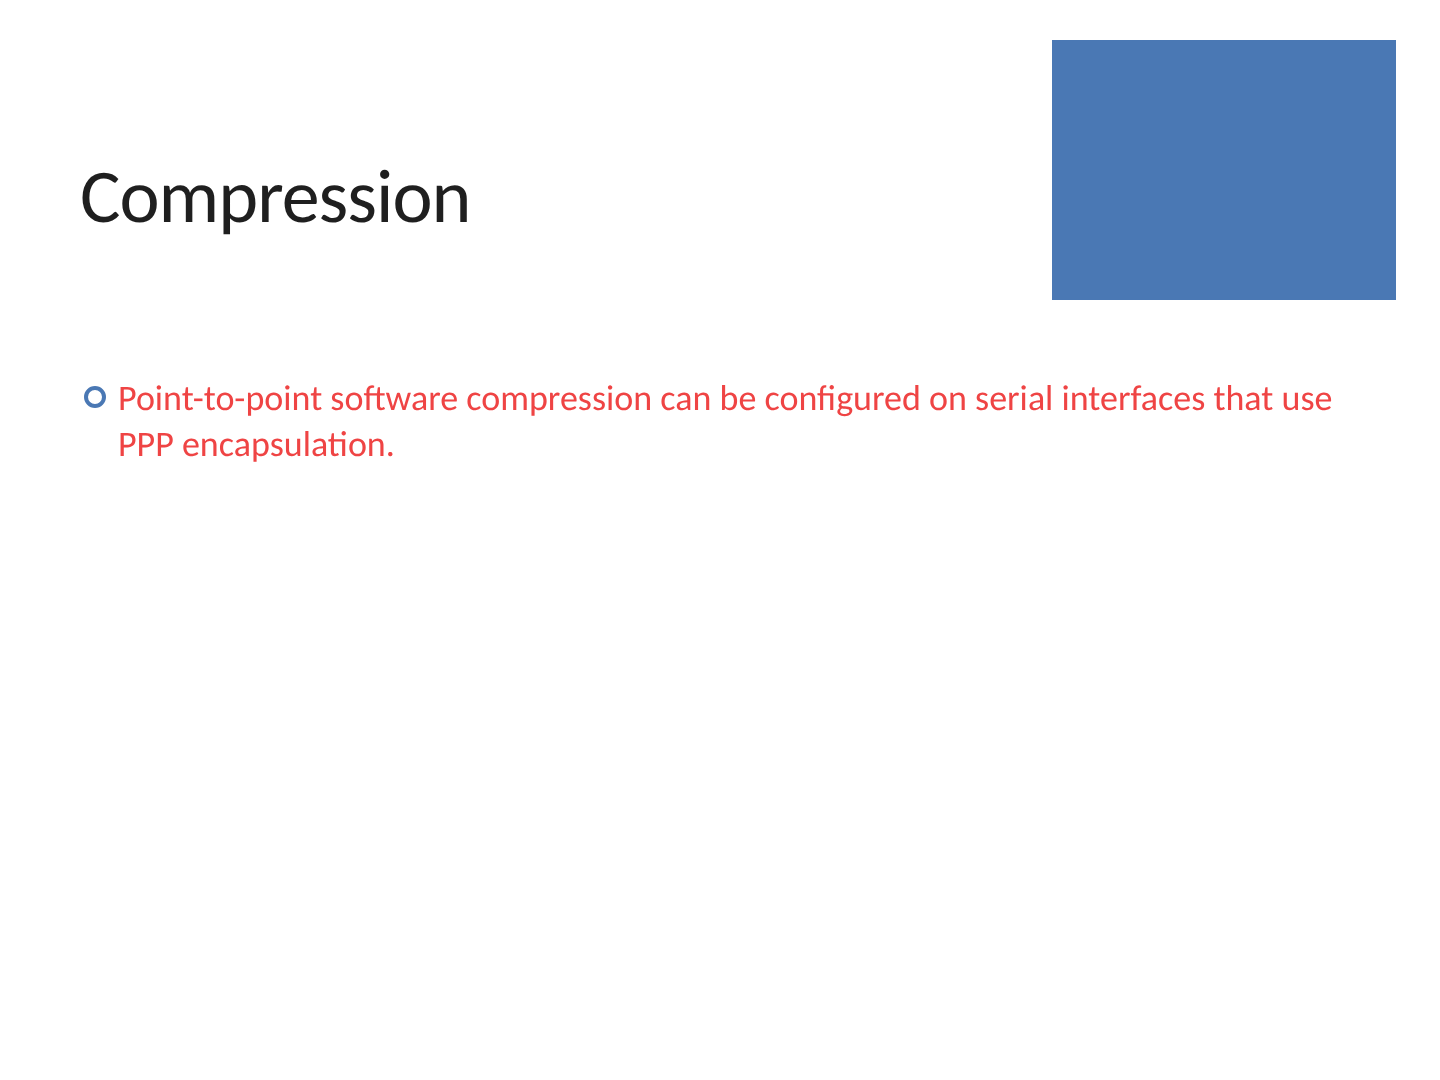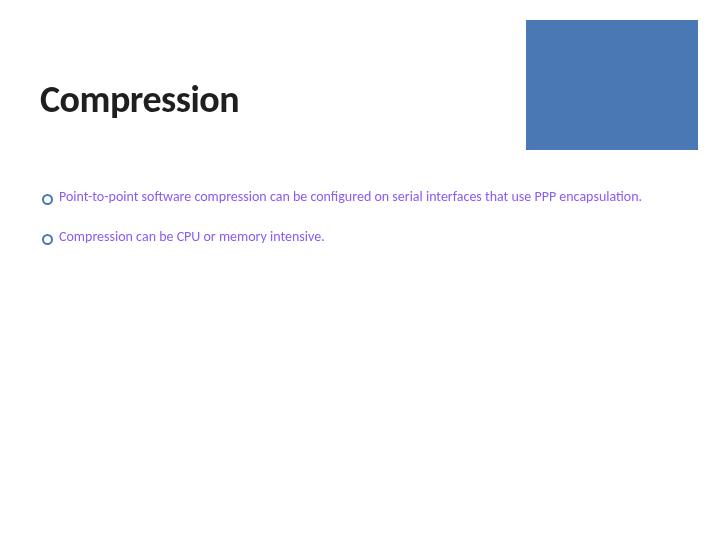--- a/index.html
+++ b/index.html
@@ -16,36 +16,36 @@
     right: 22px;
     width: 172px;
     height: 130px;
     background: #4a78b4;
   }
   .title {
     position: absolute;
     top: 76px;
     left: 40px;
     font-size: 38px;
-    font-weight: 700;
+    font-weight: 400;
     color: #1f1f1f;
     letter-spacing: -0.5px;
   }
   .body {
     position: absolute;
     top: 188px;
     left: 42px;
     right: 42px;
   }
   .bullet-item {
     display: flex;
-    align-items: center;
+    align-items: flex-start;
     margin-bottom: 22px;
-    color: #8b5cf6;
-    font-size: 14px;
+    color: #ef4444;
+    font-size: 18px;
     line-height: 1.28;
   }
   .bullet-marker {
     flex: 0 0 auto;
     width: 11px;
     height: 11px;
     border: 2px solid #4a78b4;
     border-radius: 50%;
     margin-top: 5px;
     margin-right: 6px;
@@ -62,19 +62,15 @@
   <h1 class="title">Compression</h1>
 
   <div class="body">
 
     <div class="bullet-item">
       <span class="bullet-marker"></span>
       <span class="bullet-text">Point-to-point software compression can be configured on serial interfaces that use PPP encapsulation.</span>
     </div>
 
 
-    <div class="bullet-item">
-      <span class="bullet-marker"></span>
-      <span class="bullet-text">Compression can be CPU or memory intensive.</span>
-    </div>
 
   </div>
 </div>
 
 </body></html>

